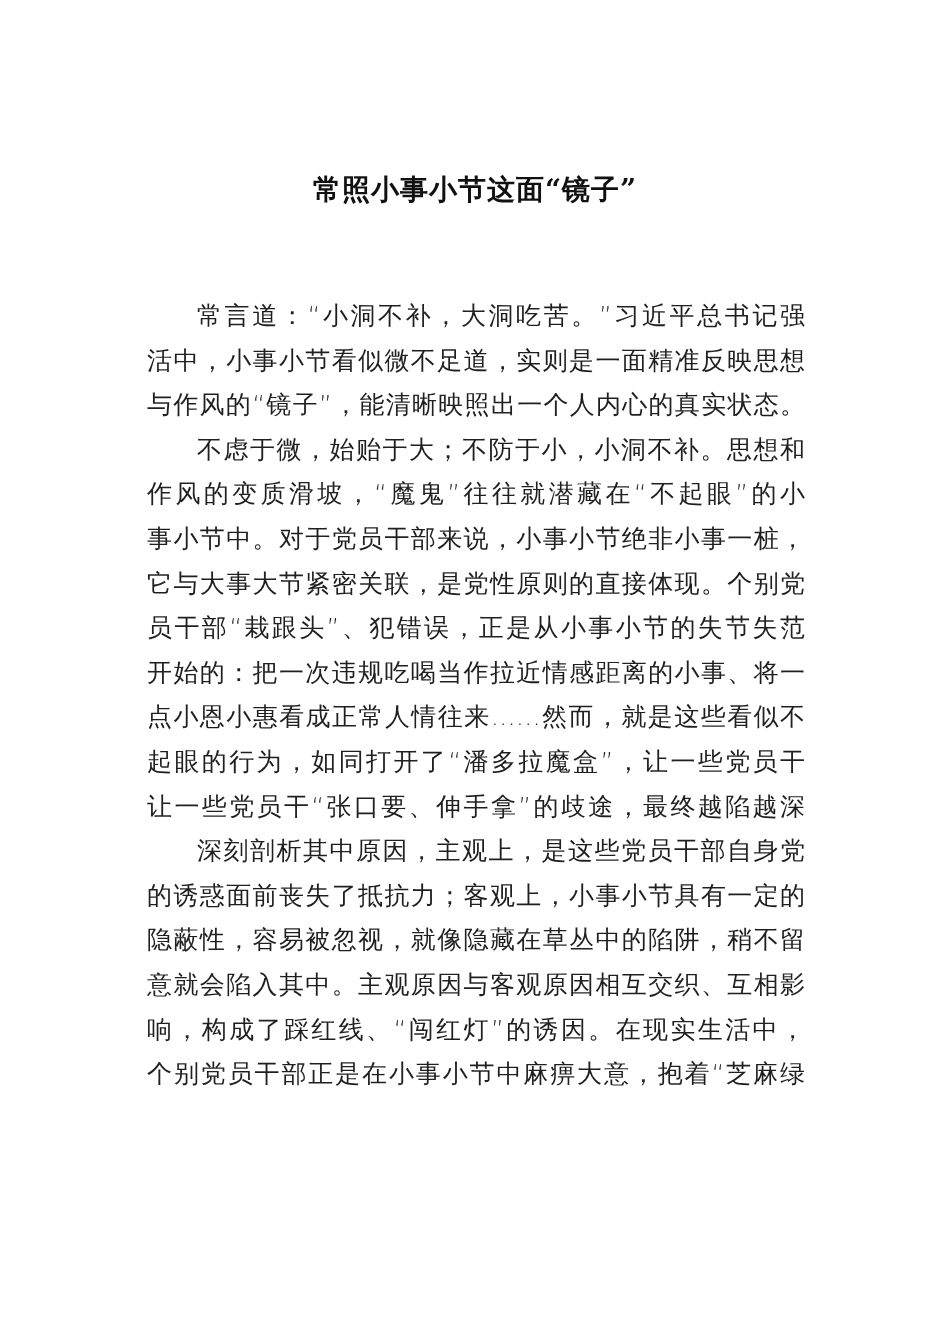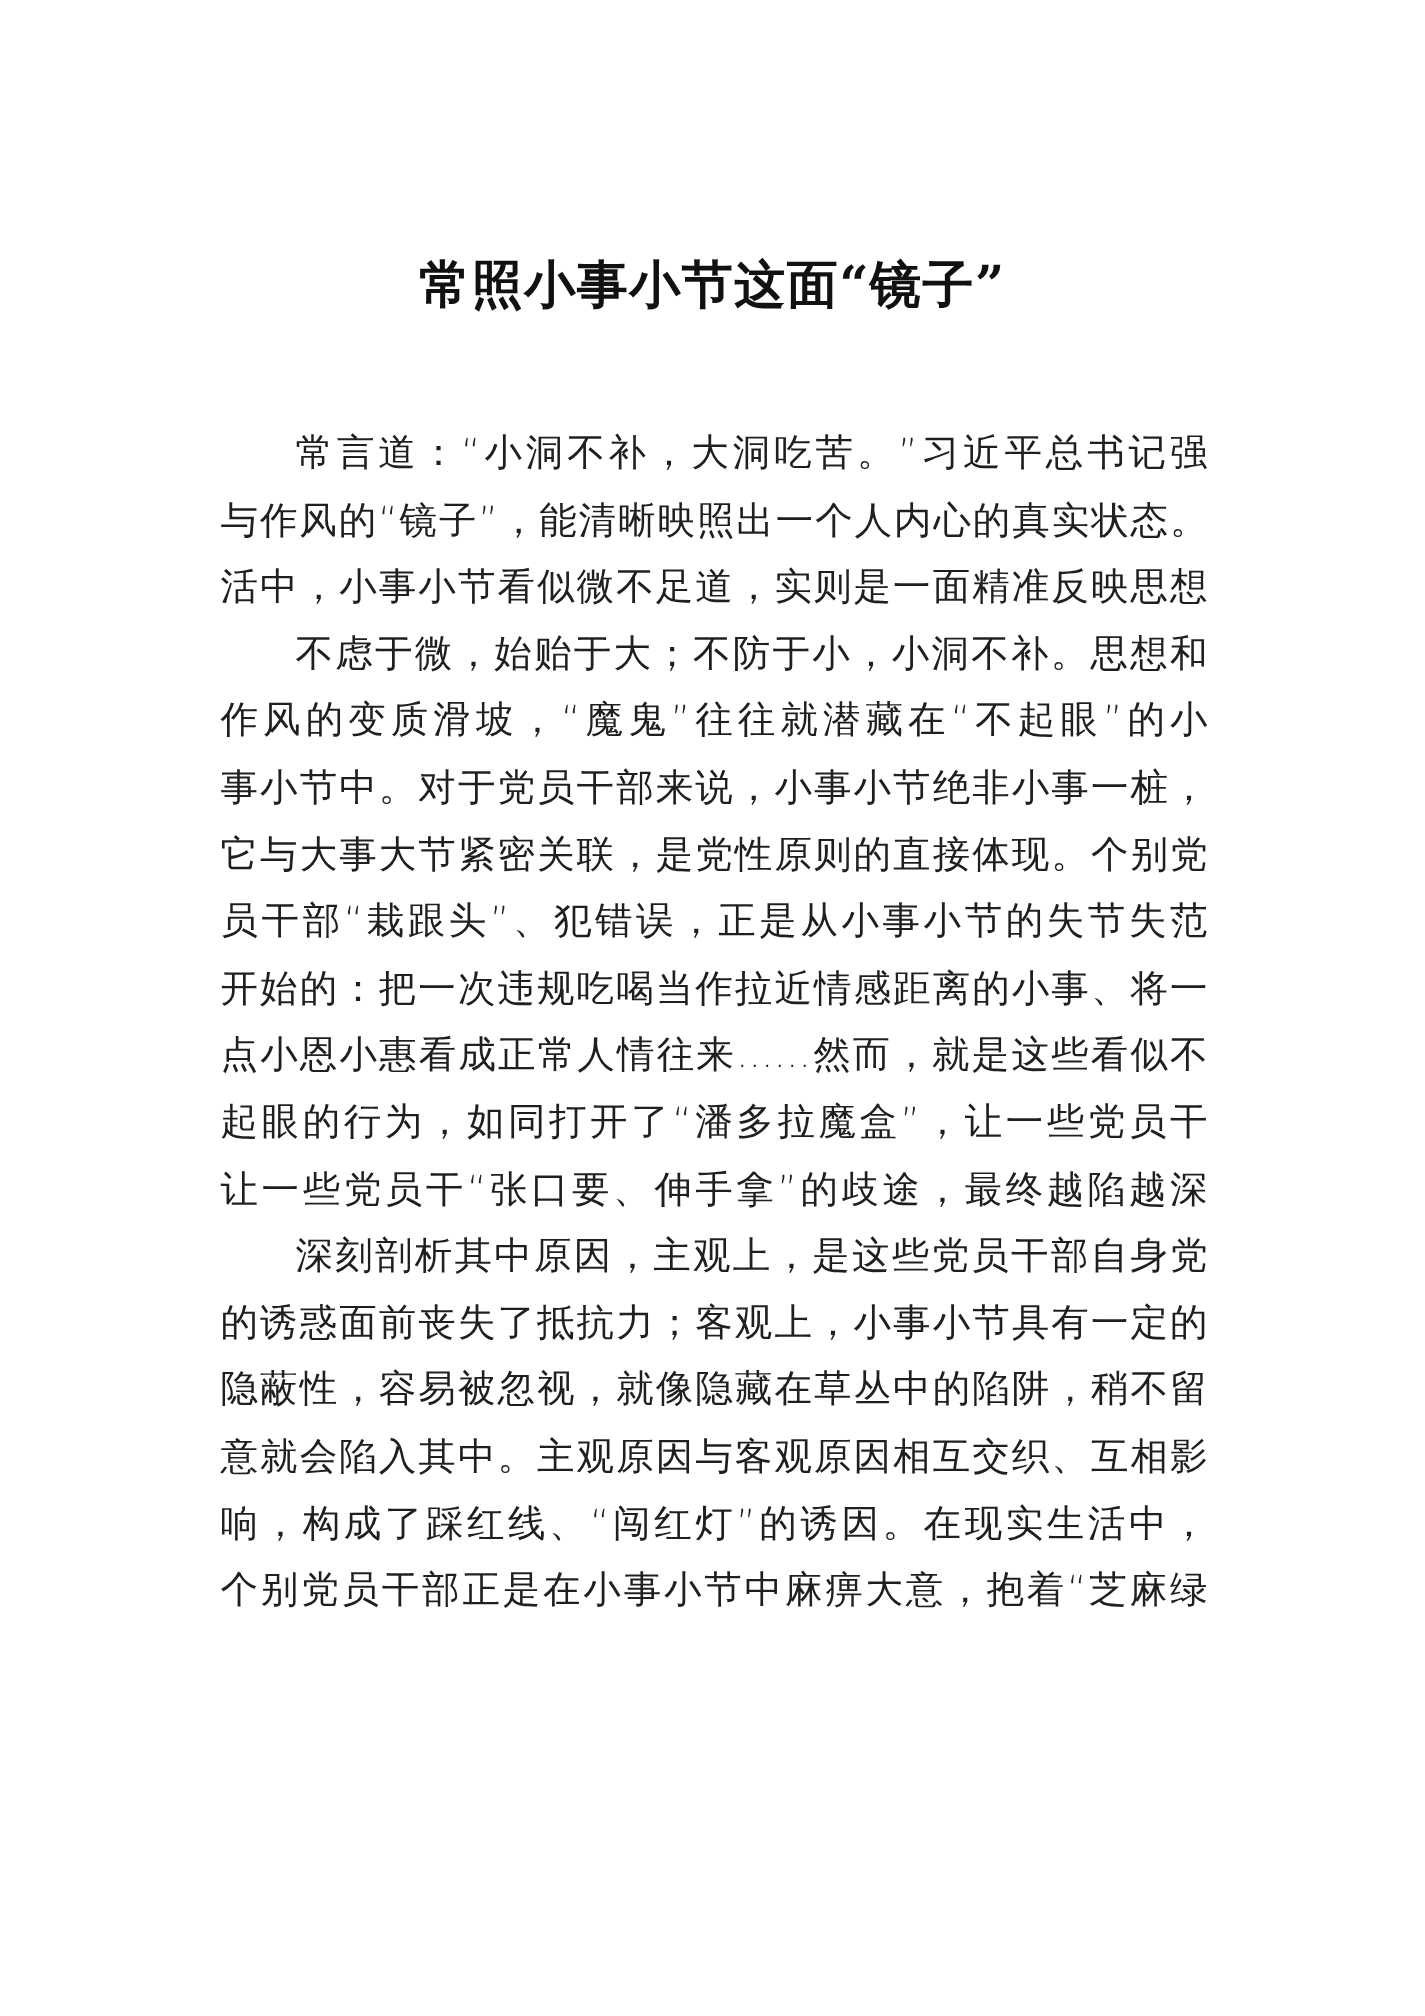--- a/index.html
+++ b/index.html
@@ -23,28 +23,28 @@
       background: #ffffff;
     }
     .title {
       position: absolute;
       top: 168px;
       left: 0;
       width: 950px;
       text-align: center;
       font-family: "DejaVu Serif", "Liberation Serif", serif;
       font-weight: bold;
-      font-size: 34px;
+      font-size: 28px;
       line-height: 44px;
       color: #111111;
       letter-spacing: 1px;
     }
     .body-text {
       position: absolute;
-      top: 280px;
+      top: 294px;
       left: 147px;
       width: 658px;
     }
     .line {
       height: 44.6px;
       line-height: 44.6px;
       font-size: 25px;
       white-space: nowrap;
       text-align: justify;
       text-align-last: justify;
@@ -61,22 +61,22 @@
   </style>
 </head>
 <body>
 
 <div class="page">
   <div class="title">常照小事小节这面“镜子”</div>
 
   <div class="body-text">
 
     <div class="line indent">常言道：“小洞不补，大洞吃苦。”习近平总书记强</div>
+    <div class="line">活中，小事小节看似微不足道，实则是一面精准反映思想</div>
     <div class="line">与作风的“镜子”，能清晰映照出一个人内心的真实状态。</div>
-    <div class="line">活中，小事小节看似微不足道，实则是一面精准反映思想</div>
 
     <div class="line indent">不虑于微，始贻于大；不防于小，小洞不补。思想和</div>
     <div class="line">作风的变质滑坡，“魔鬼”往往就潜藏在“不起眼”的小</div>
     <div class="line">事小节中。对于党员干部来说，小事小节绝非小事一桩，</div>
     <div class="line">它与大事大节紧密关联，是党性原则的直接体现。个别党</div>
     <div class="line">员干部“栽跟头”、犯错误，正是从小事小节的失节失范</div>
     <div class="line">开始的：把一次违规吃喝当作拉近情感距离的小事、将一</div>
     <div class="line">点小恩小惠看成正常人情往来……然而，就是这些看似不</div>
     <div class="line">起眼的行为，如同打开了“潘多拉魔盒”，让一些党员干</div>
     <div class="line">让一些党员干“张口要、伸手拿”的歧途，最终越陷越深</div>

